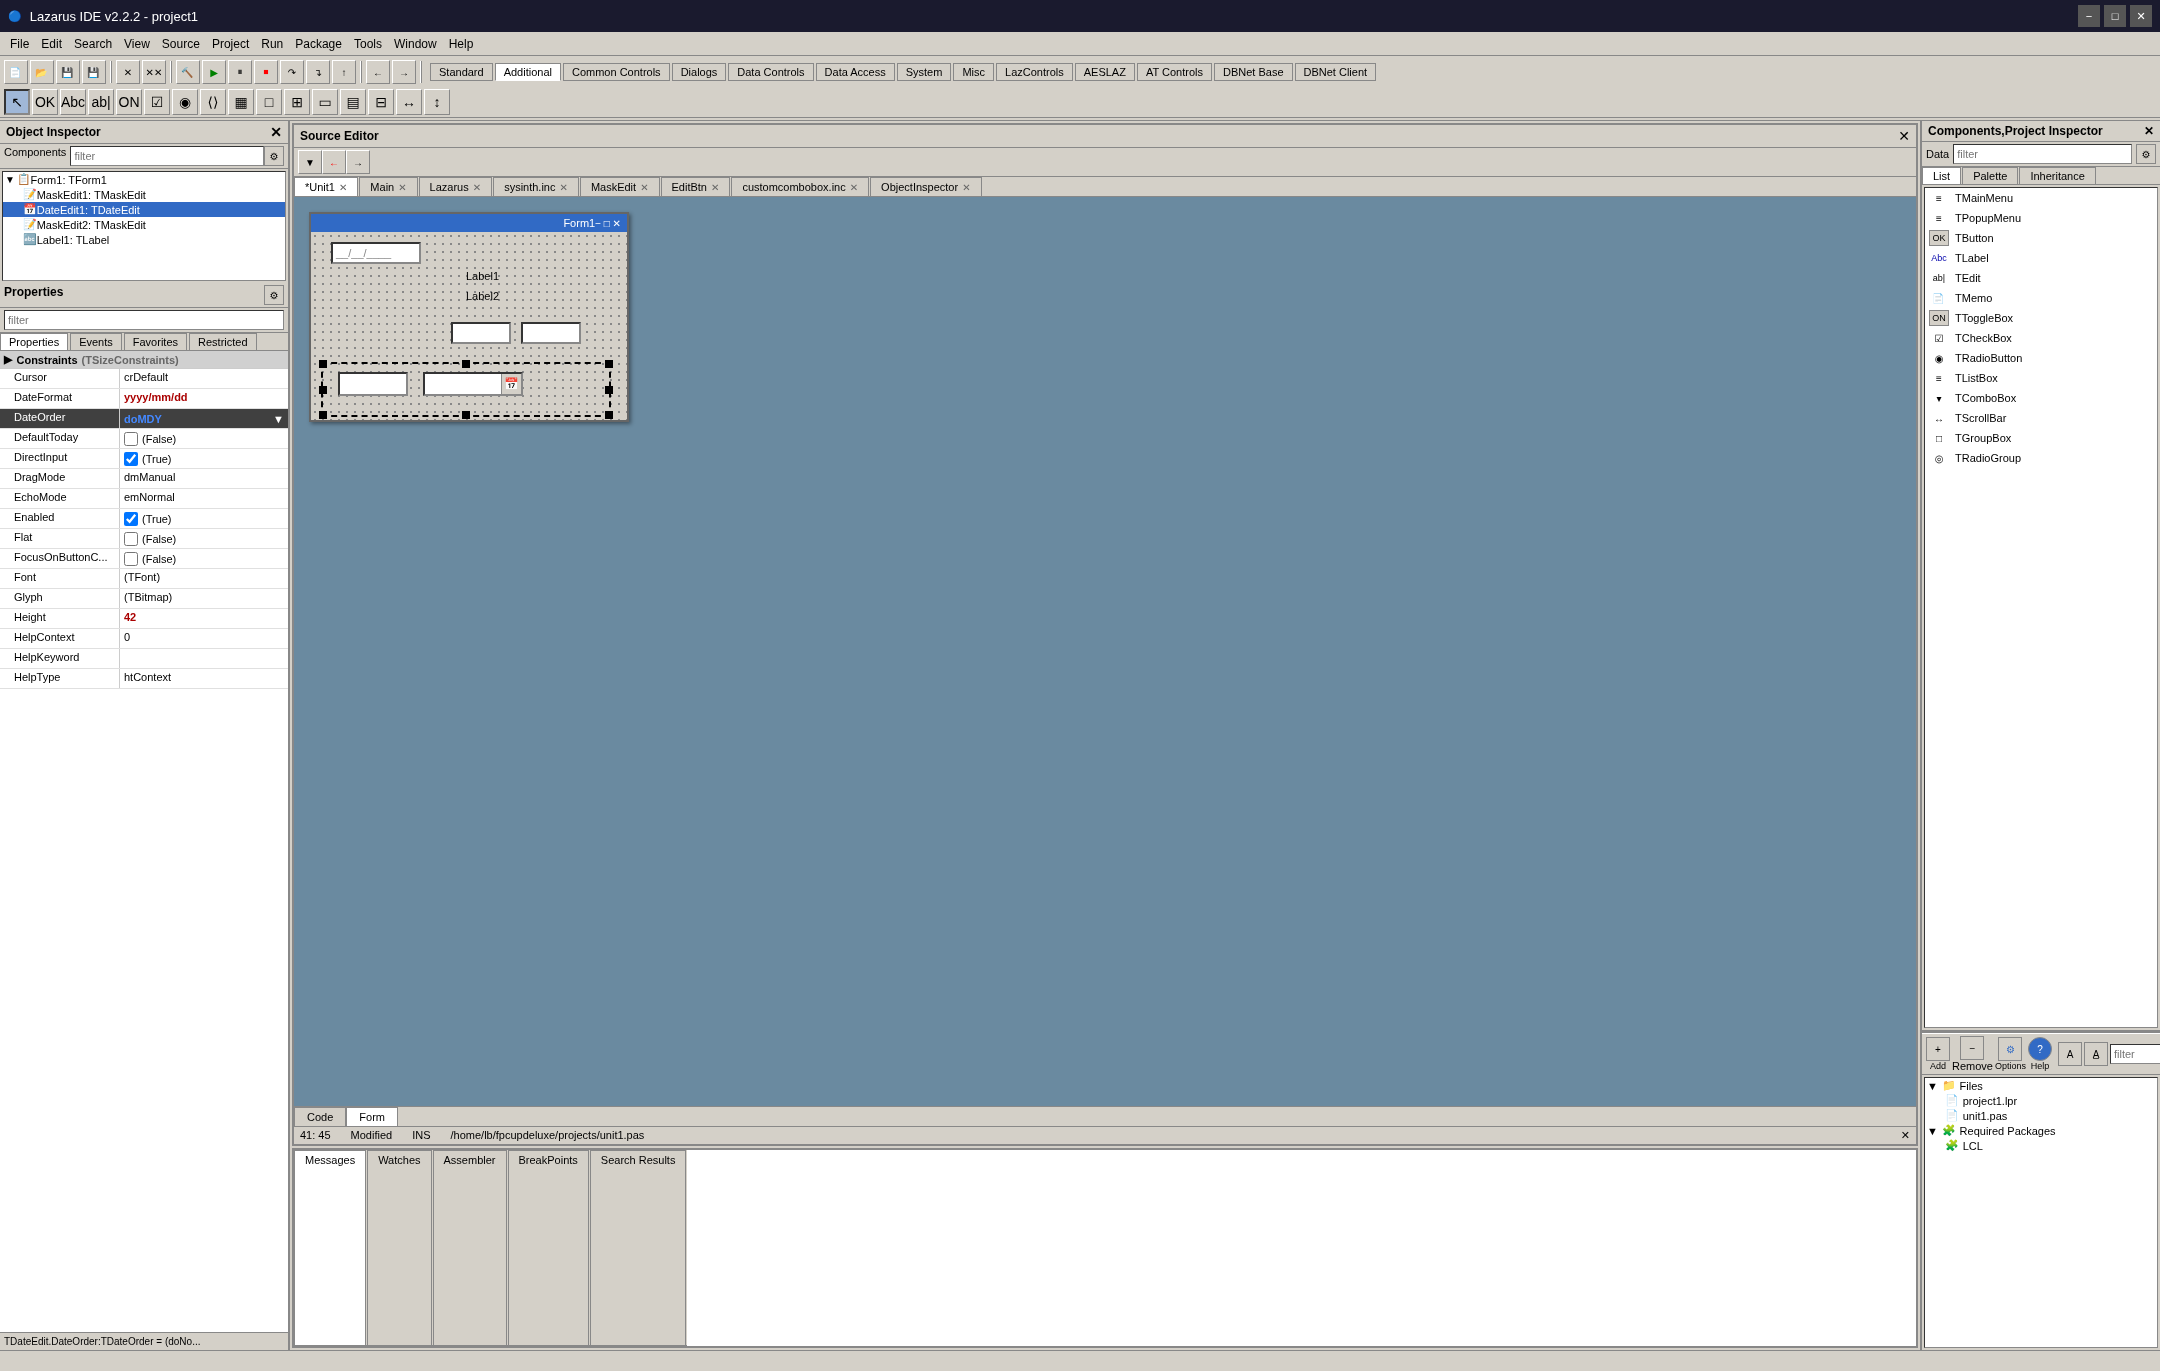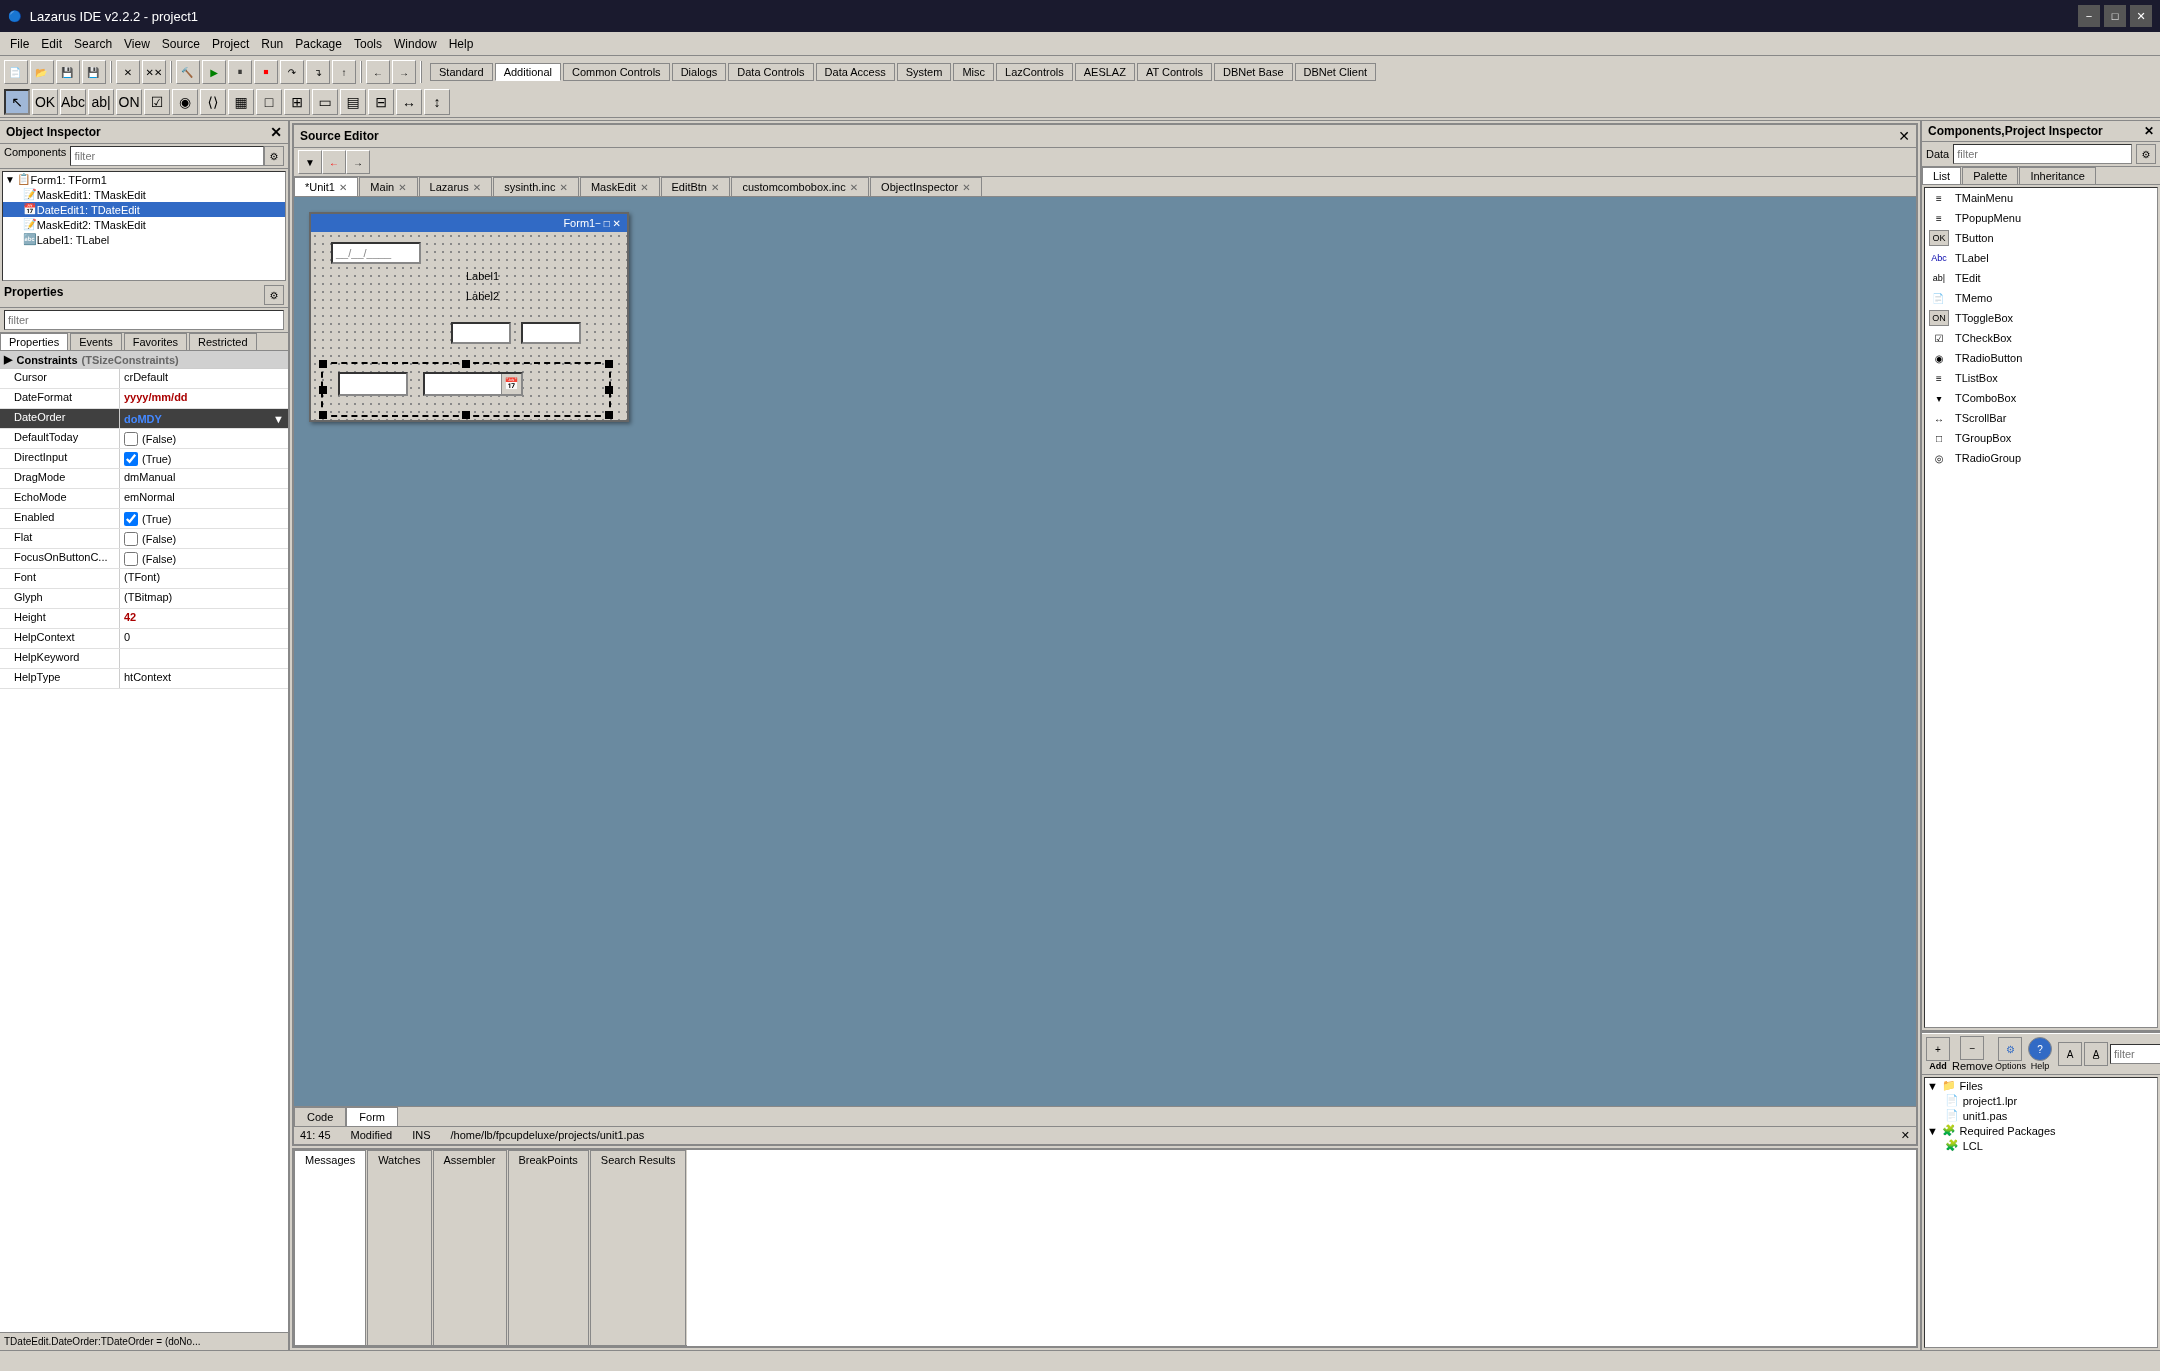--- a/index.html
+++ b/index.html
@@ -576,21 +576,21 @@
       </div>
     </div>
 
     <div class="proj-section">
 
       <div style="height:2px;background:#888;border-bottom:1px solid #fff;"></div>
 
       <div class="proj-toolbar">
         <div style="display:flex;flex-direction:column;align-items:center;">
           <button class="proj-btn">+</button>
-          <span style="font-size:9px;font-weight:bold;">Add</span>
+          <span style="font-size:9px;">Add</span>
         </div>
         <div style="display:flex;flex-direction:column;align-items:center;">
           <button class="proj-btn">−</button>
           <span style="font-size:11px;">Remove</span>
         </div>
         <div style="display:flex;flex-direction:column;align-items:center;">
           <button class="proj-btn" style="color:#316ac5;">⚙</button>
           <span style="font-size:9px;">Options</span>
         </div>
         <div style="display:flex;flex-direction:column;align-items:center;">

